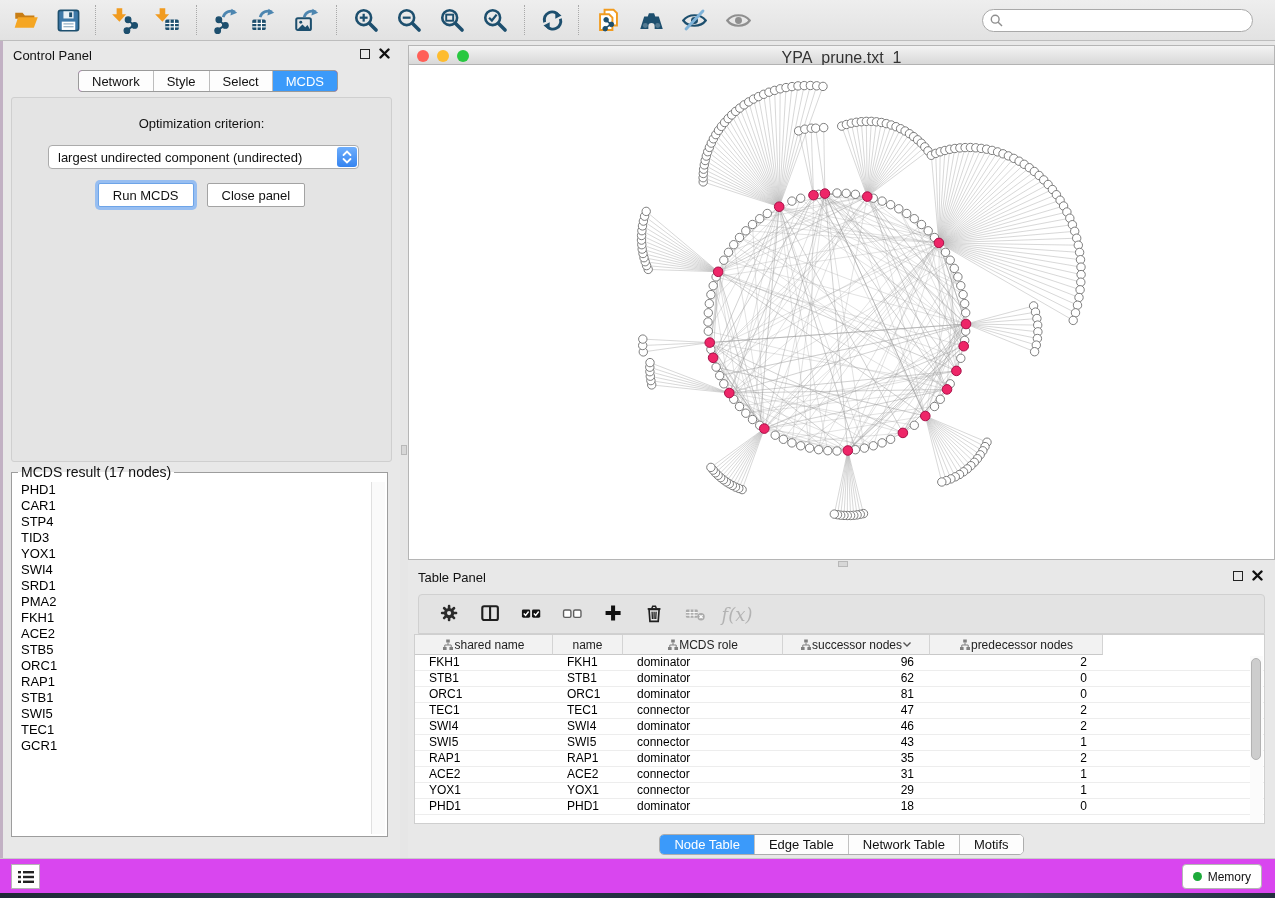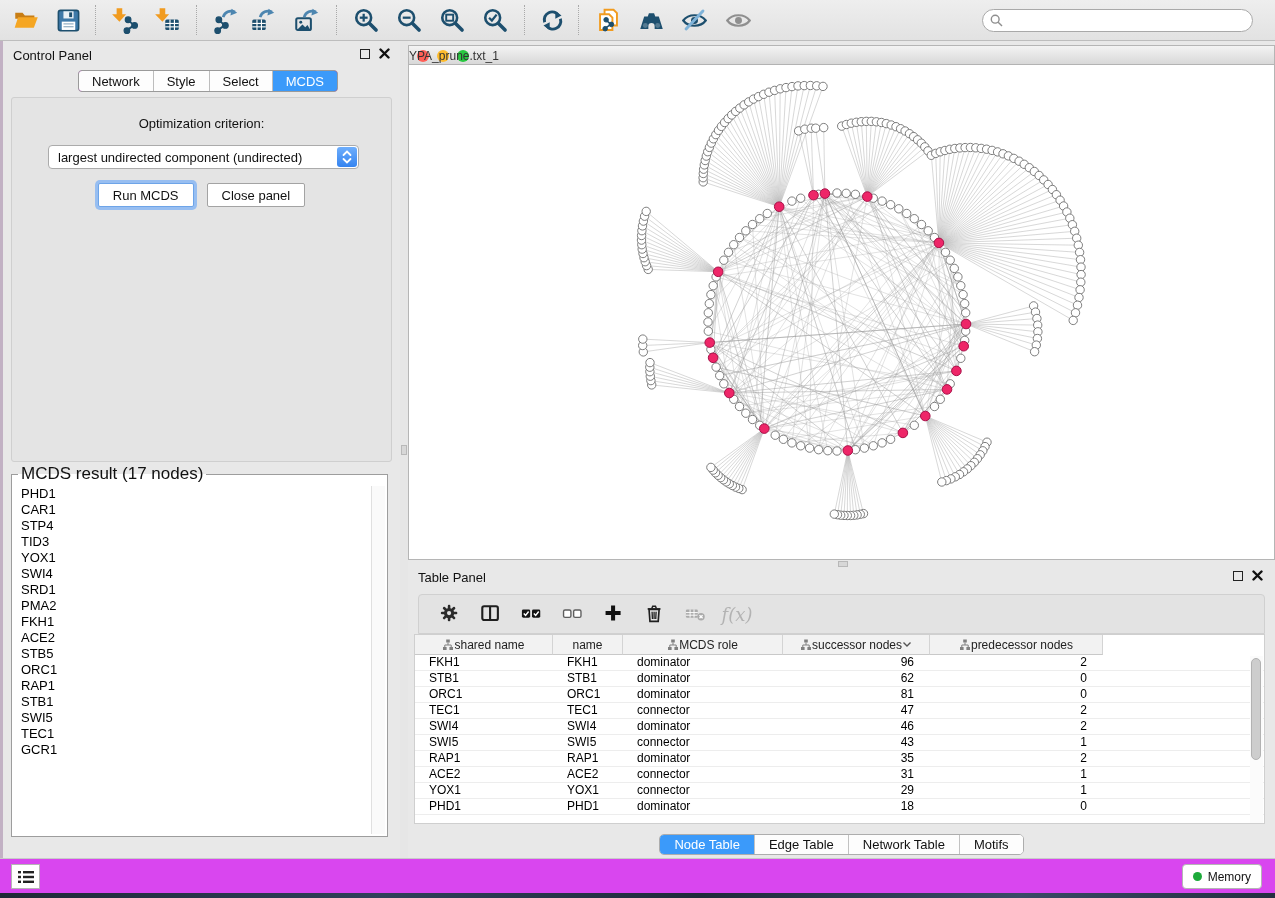--- a/index.html
+++ b/index.html
@@ -46,42 +46,42 @@
     background:linear-gradient(#6eaefc,#3584f0); border-radius:3px;
     display:flex; flex-direction:column; align-items:center; justify-content:center; }
   .stepper svg { display:block; }
   .cp-buttons { position:absolute; left:0; top:85px; width:100%; display:flex;
     justify-content:center; gap:13px; }
   .btn { font-size:13px; font-family:inherit; background:#fff; color:#111;
     border:1px solid #a3a3a3; border-radius:2px; padding:3px 14px; height:24px; }
   .btn.focused { box-shadow:0 0 0 3px rgba(100,165,250,.6); border-color:#6da4e8; }
   .mcds-result { position:absolute; left:8px; top:423px; width:377px; height:373px;
     border:1px solid #9d9d9d; background:#fff; }
-  .mcds-result legend { font-size:17px; margin-left:6px; padding:0 3px; color:#111; }
+  .mcds-result legend { font-size:14px; margin-left:6px; padding:0 3px; color:#111; }
   .result-list { position:absolute; left:2px; top:2px; bottom:2px; right:16px;
     background:#fff; overflow:hidden; }
   .result-item { font-size:13px; line-height:16px; padding-left:7px; color:#000; }
   .result-scroll { position:absolute; top:2px; right:2px; bottom:2px; width:14px;
     background:#fafafa; border-left:1px solid #e0e0e0; }
 
   
   .v-splitter { position:absolute; left:397px; top:0; width:8px; height:817px; background:#e6e6e6; }
   .v-handle { position:absolute; left:1px; top:404px; width:6px; height:10px;
     background:#d7d7d7; border:1px solid #b8b8b8; }
 
   
   .right-side { position:absolute; left:405px; top:0; width:867px; height:817px; }
   .net-window { position:absolute; left:0; top:4px; width:867px; height:515px;
     border:1px solid #b5b5b5; background:#fff; }
   .net-titlebar { position:absolute; left:0; top:0; width:100%; height:19px;
     background:linear-gradient(#f3f3f3,#d8d8d8); border-bottom:1px solid #b3b3b3; }
   .lights { position:absolute; left:8px; top:4px; display:flex; gap:8px; }
   .light { width:12px; height:12px; border-radius:50%; }
-  .net-title { position:absolute; left:0; right:0; top:3px; text-align:left;
-    font-size:12px; color:#333; }
+  .net-title { position:absolute; left:0; right:0; top:3px; text-align:center;
+    font-size:16px; color:#333; }
   .net-canvas { position:absolute; left:0; top:19px; width:865px; height:494px; background:#fff; }
   .h-splitter { position:absolute; left:0; top:519px; width:867px; height:8px; }
   .h-handle { position:absolute; left:430px; top:1px; width:10px; height:6px;
     background:#d7d7d7; border:1px solid #b8b8b8; }
 
   
   .table-panel { position:absolute; left:0; top:522px; width:867px; height:295px; }
   .tp-toolbar { position:absolute; left:10px; top:31px; width:847px; height:40px;
     background:#e3e3e3; border:1px solid #d0d0d0; border-radius:4px 4px 0 0;
     display:flex; align-items:center; gap:15px; padding-left:18px; }

